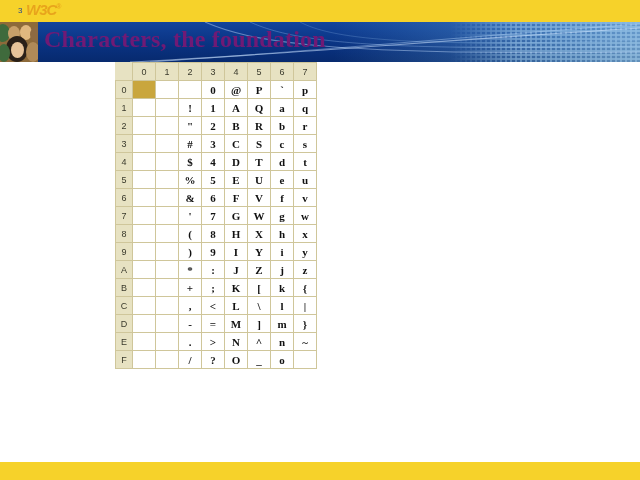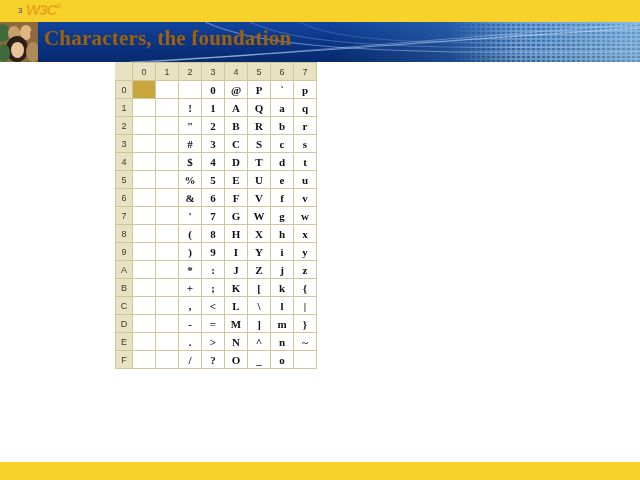--- a/index.html
+++ b/index.html
@@ -96,22 +96,22 @@
   }
   #banner-photo .ph {
     position: absolute;
     border-radius: 50%;
   }
   #banner-title {
     position: absolute;
     left: 44px; top: 26px;
     font-family: "Liberation Serif", serif;
     font-weight: bold;
-    font-size: 21px;
-    color: #a16207;
+    font-size: 24px;
+    color: #701a75;
     letter-spacing: 0.2px;
     white-space: nowrap;
   }
 
   
   #content {
     position: absolute;
     left: 0; top: 62px;
     width: 640px; height: 400px;
     background: #ffffff;

